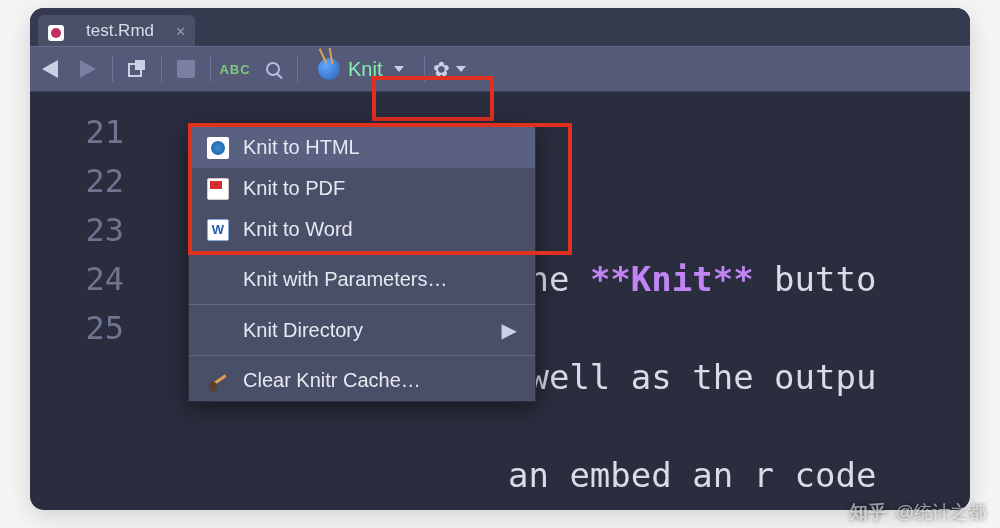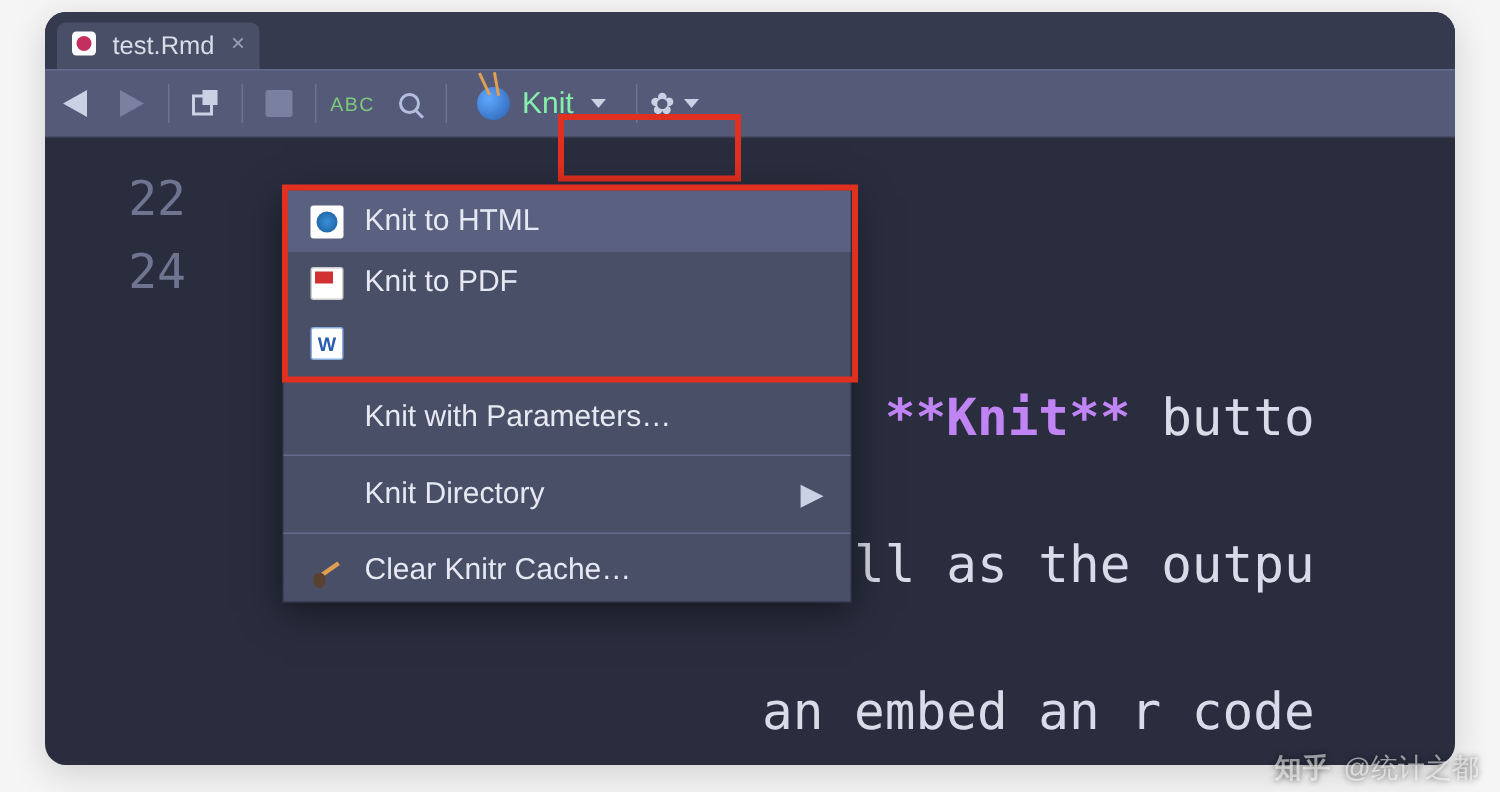--- a/index.html
+++ b/index.html
@@ -1,44 +1,44 @@
 <!DOCTYPE html>
 <html><head>
 <meta charset="utf-8">
 <style>
 * { margin: 0; padding: 0; box-sizing: border-box; }
 body { width: 1000px; height: 528px; background: #f5f5f5; font-family: "Helvetica Neue", Arial, sans-serif; position: relative; overflow: hidden; }
 .card { position: absolute; top: 8px; left: 30px; right: 30px; bottom: 18px; background: #2a2d3e; border-radius: 14px; box-shadow: 0 6px 24px rgba(0,0,0,.15); overflow: hidden; }
 .tabbar { height: 38px; background: #363a4f; display: flex; align-items: flex-end; padding-left: 8px; }
-.tab { background: #4a4f68; border-radius: 6px 6px 0 0; padding: 6px 10px 5px 10px; display: flex; align-items: flex-start; gap: 11px; color: #d8dde8; font-size: 17px; }
+.tab { background: #4a4f68; border-radius: 6px 6px 0 0; padding: 6px 10px 5px 10px; display: flex; align-items: flex-end; gap: 22px; color: #d8dde8; font-size: 17px; }
 .tab .rmd-icon { width: 16px; height: 16px; background: #fff; border-radius: 3px; display: inline-flex; align-items: center; justify-content: center; }
 .tab .rmd-icon::after { content: ""; width: 10px; height: 10px; background: #c3305f; border-radius: 50%; }
 .tab .close { color: #9aa0b4; font-size: 16px; }
 .toolbar { height: 46px; background: #545a78; display: flex; align-items: center; padding: 0 6px; gap: 10px; border-top: 1px solid #636a8c; border-bottom: 1px solid #3b3f55; }
 .tb-btn { display: inline-flex; align-items: center; justify-content: center; width: 28px; height: 28px; color: #cbd1e4; }
 .tb-sep { width: 1px; height: 26px; background: #6c7396; }
 .arrow-left { width: 0; height: 0; border-top: 9px solid transparent; border-bottom: 9px solid transparent; border-right: 16px solid #cbd1e4; }
 .arrow-right { width: 0; height: 0; border-top: 9px solid transparent; border-bottom: 9px solid transparent; border-left: 16px solid #7a81a0; }
 .save-disk { width: 18px; height: 18px; background: #7a81a0; border-radius: 2px; position: relative; }
-.abc { color: #7fc97f; font-weight: normal; font-size: 13px; letter-spacing: 1px; }
+.abc { color: #7fc97f; font-weight: bold; font-size: 13px; letter-spacing: 1px; }
 .magnify { width: 14px; height: 14px; border: 2px solid #b4bde0; border-radius: 50%; position: relative; }
 .magnify::after { content: ""; position: absolute; width: 7px; height: 2px; background: #b4bde0; bottom: -3px; right: -5px; transform: rotate(45deg); }
 .knit-btn { display: flex; align-items: center; gap: 8px; color: #86efac; font-size: 20px; padding: 4px 10px; position: relative; }
 .knit-ball { width: 22px; height: 22px; background: radial-gradient(circle at 35% 35%, #5fa8ff, #2a5fb0); border-radius: 50%; position: relative; }
 .knit-ball::before, .knit-ball::after { content: ""; position: absolute; width: 2px; height: 16px; background: #e0a050; top: -10px; }
 .knit-ball::before { left: 4px; transform: rotate(-25deg); }
 .knit-ball::after { left: 12px; transform: rotate(-10deg); }
 .caret { width: 0; height: 0; border-left: 5px solid transparent; border-right: 5px solid transparent; border-top: 6px solid #cbd1e4; margin-left: 4px; }
 .gear { color: #cbd1e4; font-size: 20px; }
 .red-box-knit { position: absolute; border: 4px solid #e03020; top: 68px; left: 342px; width: 122px; height: 45px; z-index: 5; pointer-events: none; }
 .editor { position: absolute; top: 84px; left: 0; right: 0; bottom: 0; font-family: "Menlo", "Consolas", monospace; font-size: 34px; color: #d8dbe8; }
 .gutter { position: absolute; left: 0; top: 0; bottom: 0; width: 112px; text-align: right; color: #6f7490; padding-right: 18px; line-height: 49px; padding-top: 16px; font-size: 32px; }
 .code { position: absolute; left: 130px; top: 16px; right: 0; line-height: 49px; white-space: pre; }
 .hl { color: #c084f5; font-weight: bold; }
-.menu { position: absolute; top: 118px; left: 158px; width: 380px; background: #4a4f68; border: 1px solid #2c2f42; box-shadow: 0 6px 24px rgba(0,0,0,.5); z-index: 10; }
+.menu { position: absolute; top: 118px; left: 158px; width: 348px; background: #4a4f68; border: 1px solid #2c2f42; box-shadow: 0 6px 24px rgba(0,0,0,.5); z-index: 10; }
 .menu-item { display: flex; align-items: center; gap: 14px; padding: 9px 18px; color: #e6e9f2; font-size: 20px; position: relative; }
 .menu-item.hover { background: #5a6080; }
 .menu-sep { height: 1px; background: #636a8c; margin: 4px 0; }
 .menu-item .sub { margin-left: auto; color: #cbd1e4; }
 .ic { width: 22px; height: 22px; display: inline-flex; align-items: center; justify-content: center; flex-shrink: 0; border-radius: 2px; font-size: 14px; font-weight: bold; }
 .ic-html { background: #fff; position: relative; }
 .ic-html::after { content: ""; width: 14px; height: 14px; background: radial-gradient(circle,#3a8fd8,#1a5a98); border-radius: 50%; }
 .ic-pdf { background: #fff; border: 1px solid #ccc; position: relative; }
 .ic-pdf::before { content: ""; position: absolute; top: 2px; left: 2px; width: 12px; height: 8px; background: #d03030; }
 .ic-word { background: #fff; border: 1px solid #88aee0; }
@@ -96,26 +96,29 @@
     <span class="tb-btn gear">
       <span>✿</span>
       <span class="caret" style="margin-left:6px"></span>
     </span>
   </div>
 
   <div class="red-box-knit"></div>
 
   <div class="editor">
     <div class="gutter">
+      <div>21</div>
       <div>22</div>
       <div> </div>
       <div> </div>
       <div> </div>
+      <div>23</div>
       <div> </div>
       <div>24</div>
+      <div>25</div>
     </div>
     <div class="code">
 <div> </div>
 <div><span>                 the </span><span class="hl">**Knit**</span><span> butto</span></div>
 <div><span>                  well as the outpu</span></div>
 <div><span>                 an embed an r code</span></div>
 
 
 
 
@@ -126,20 +129,21 @@
     <div class="menu-item hover">
       <span class="ic ic-html"></span>
       <span>Knit to HTML</span>
     </div>
     <div class="menu-item">
       <span class="ic ic-pdf"></span>
       <span>Knit to PDF</span>
     </div>
     <div class="menu-item">
       <span class="ic ic-word"></span>
+      <span>Knit to Word</span>
     </div>
     <div class="menu-sep"></div>
     <div class="menu-item">
       <span class="ic"></span>
       <span>Knit with Parameters…</span>
     </div>
     <div class="menu-sep"></div>
     <div class="menu-item">
       <span class="ic"></span>
       <span>Knit Directory</span>

